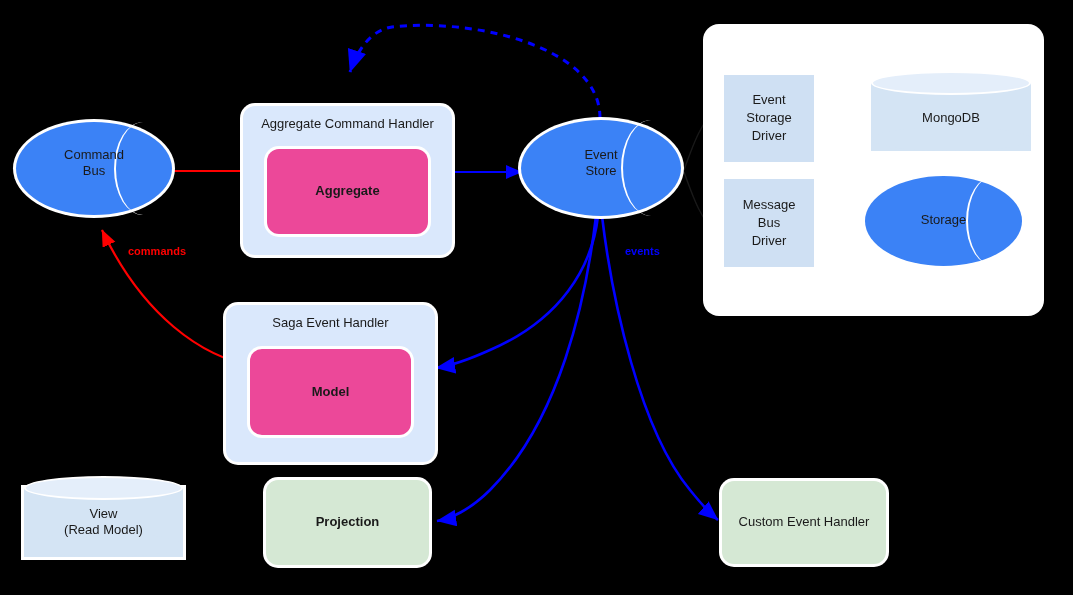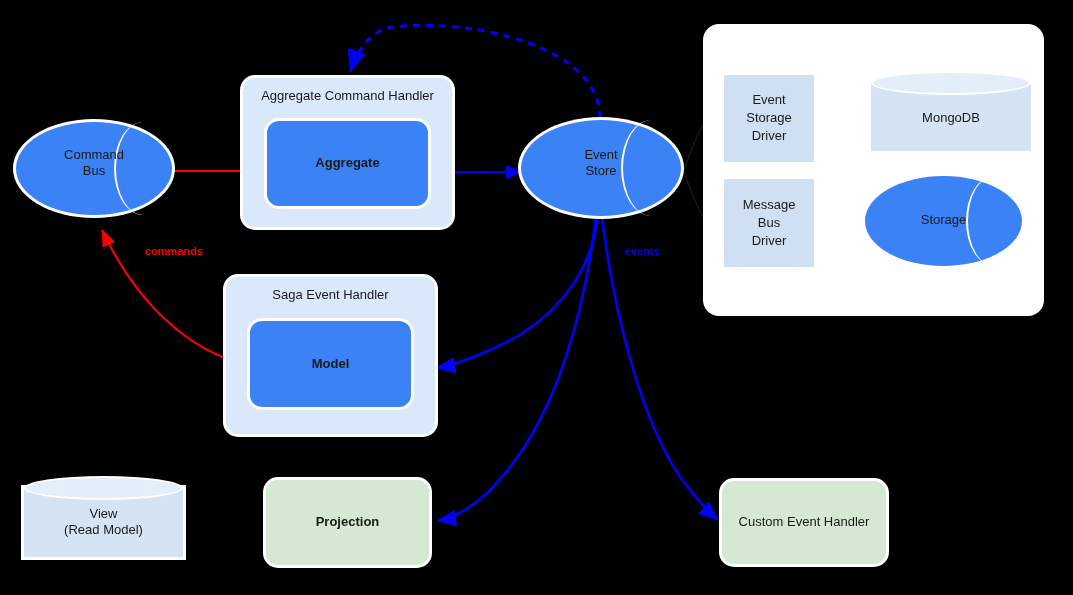--- a/index.html
+++ b/index.html
@@ -24,28 +24,29 @@
     font-size:13px;line-height:16px;
     white-space:pre-line;
   }
   .lbl.bold{font-weight:bold;}
 
   
   .handler{
     background:#dae8fc;
     border-radius:12px;
     box-shadow:0 0 0 3px #ffffff;
+    margin-top:28px;
   }
   .handler-title{
     position:absolute;top:10px;left:0;width:100%;
     text-align:center;font-size:13px;color:#1a1a1a;
   }
   .inner-green{
     position:absolute;
-    background:#3b82f6;
+    background:#ec4899;
     border-radius:12px;
     box-shadow:0 0 0 3px #ffffff;
   }
   .inner-green .lbl{font-weight:bold;}
 
   
   .greenbox{
     background:#d5e8d4;
     border-radius:12px;
     box-shadow:0 0 0 3px #ffffff;
@@ -219,17 +220,17 @@
 Driver</div>
     </div>
 
     <div class="node hcyl" style="left:162px;top:152px;width:157px;height:90px;box-shadow:none;">
       <div class="cap" style="width:56px;"></div>
       <div class="lbl" style="top:36px;padding-right:46px;">Storage</div>
     </div>
 
   </div>
 
-  <div class="edgelabel red" style="left:145px;top:245px;">commands</div>
+  <div class="edgelabel red" style="left:128px;top:245px;">commands</div>
 
   <div class="edgelabel blue" style="left:625px;top:245px;">events</div>
 
 </div>
 
 </body></html>

